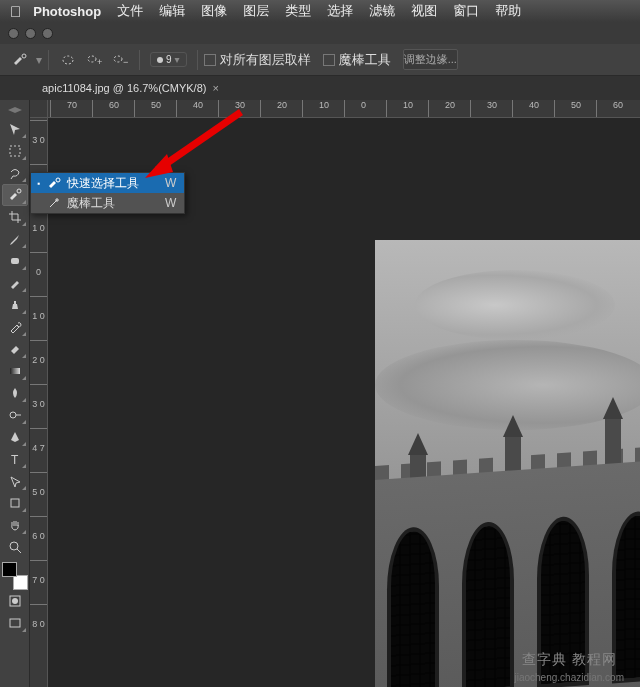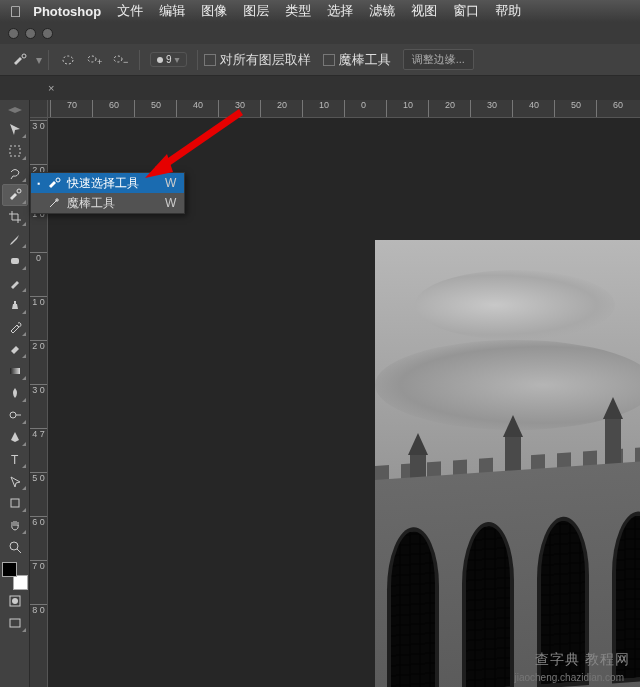--- a/index.html
+++ b/index.html
@@ -17,21 +17,21 @@
 .t-red{background:#6b6b6b;} .t-yel{background:#6b6b6b;} .t-grn{background:#6b6b6b;}
 
 
 .options-bar { height:32px; background:#414141; display:flex; align-items:center; padding:0 8px; border-bottom:1px solid #2a2a2a; }
 .opt-sep { width:1px; height:20px; background:#555; margin:0 6px; }
 .tool-ico-box { width:26px; height:22px; display:flex; align-items:center; justify-content:center; border:1px solid transparent; border-radius:3px; }
 .opt-brush { display:flex; align-items:center; border:1px solid #555; border-radius:3px; padding:1px 6px; margin:0 4px; font-size:10px; }
 .opt-brush .dot { width:6px; height:6px; border-radius:50%; background:#ccc; margin-right:3px; }
 .opt-chk { width:12px; height:12px; border:1px solid #777; margin-right:4px; display:inline-flex; align-items:center; justify-content:center; font-size:9px; color:#ccc; }
 .opt-label { margin-right:12px; font-size:13px; display:flex; align-items:center; }
-.refine-btn { border:1px solid #555; background:#3a3a3a; padding:2px 8px; font-size:11px; color:#aaa; border-radius:2px; }
+.refine-btn { border:1px solid #555; background:#3a3a3a; padding:2px 0; font-size:11px; color:#aaa; border-radius:2px; }
 
 
 .tab-strip { height:24px; background:#323232; display:flex; align-items:center; padding-left:34px; }
 .doc-tab { display:flex; align-items:center; color:#ddd; font-size:11px; padding:0 8px; }
 .doc-tab .x { margin-left:6px; font-size:11px; color:#aaa; }
 
 
 .main { position:absolute; top:100px; left:0; right:0; bottom:0; display:flex; }
 .toolbox { width:30px; background:#414141; border-right:1px solid #2a2a2a; padding-top:4px; display:flex; flex-direction:column; align-items:center; }
 .tbx-head { width:26px; height:12px; display:flex; justify-content:center; align-items:center; margin-bottom:2px; }
@@ -42,21 +42,21 @@
 .swatches { width:26px; height:28px; position:relative; margin-top:4px; }
 .sw-fg { position:absolute; width:15px; height:15px; background:#000; border:1px solid #aaa; top:0; left:0; }
 .sw-bg { position:absolute; width:15px; height:15px; background:#fff; border:1px solid #aaa; bottom:0; right:0; }
 
 
 .canvas-wrap { flex:1; position:relative; background:#262626; }
 .corner { position:absolute; top:0; left:0; width:18px; height:18px; background:#3a3a3a; border-right:1px solid #555; border-bottom:1px solid #555; }
 .ruler-h { position:absolute; top:0; left:18px; right:0; height:18px; background:#3a3a3a; border-bottom:1px solid #555; font-size:9px; color:#bbb; }
 .ruler-h .tick { position:absolute; top:0; height:100%; border-left:1px solid #777; padding-left:16px; line-height:10px; }
 .ruler-v { position:absolute; top:18px; left:0; width:18px; bottom:0; background:#3a3a3a; border-right:1px solid #555; font-size:9px; color:#bbb; }
-.ruler-v .tick { position:absolute; left:0; width:100%; border-top:1px solid #777; text-align:center; line-height:9px; padding-top:1px; }
+.ruler-v .tick { position:absolute; left:0; width:100%; border-top:1px solid #777; text-align:center; line-height:9px; padding-top:15px; }
 .canvas { position:absolute; top:18px; left:18px; right:0; bottom:0; background:#262626; overflow:hidden; }
 
 
 .flyout { position:absolute; left:30px; top:172px; background:#525252; border:1px solid #333; box-shadow:2px 2px 6px rgba(0,0,0,0.5); z-index:20; }
 .flyout-row { display:flex; align-items:center; height:20px; padding:0 8px 0 4px; font-size:12px; color:#ddd; white-space:nowrap; }
 .flyout-row.sel { background:#1a6bb0; color:#fff; }
 .fl-mark { width:8px; text-align:center; font-size:8px; margin-right:2px; }
 .fl-ico { width:18px; display:flex; justify-content:center; margin-right:4px; }
 .fl-label { flex:1; margin-right:26px; }
 .fl-key { color:#ccc; }
@@ -75,21 +75,21 @@
 .windows { position:absolute; bottom:0; left:0; right:0; height:200px; display:flex; justify-content:space-around; transform:skewY(-4deg); transform-origin:left bottom; }
 .arch { width:52px; height:170px; background:#1e1e1e; border-top-left-radius:26px 60px; border-top-right-radius:26px 60px; position:relative; margin-top:20px; }
 .arch::before { content:''; position:absolute; inset:4px; border-top-left-radius:22px 54px; border-top-right-radius:22px 54px; background:repeating-linear-gradient(0deg,#2a2a2a 0 8px,#1a1a1a 8px 10px),repeating-linear-gradient(90deg,#2a2a2a 0 8px,#1a1a1a 8px 10px); background-blend-mode:multiply; }
 .pinnacle { position:absolute; width:16px; background:#4a4a4a; }
 .pinnacle::before { content:''; position:absolute; top:-22px; left:-2px; width:0; height:0; border-left:10px solid transparent; border-right:10px solid transparent; border-bottom:22px solid #3e3e3e; }
 .pin1 { bottom:215px; left:35px; height:40px; }
 .pin2 { bottom:225px; left:130px; height:48px; }
 .pin3 { bottom:235px; left:230px; height:56px; }
 
 
-.wm1 { position:absolute; right:10px; bottom:18px; color:#888; font-size:14px; letter-spacing:1px;margin-left:16px; }
+.wm1 { position:absolute; right:23px; bottom:18px; color:#888; font-size:14px; letter-spacing:1px;margin-left:16px; }
 .wm2 { position:absolute; right:16px; bottom:4px; color:#777; font-size:10px; }
 </style>
 </head>
 <body>
 
 <div class="mac-bar">
   <span class="apple"></span>
   <span class="app-name">Photoshop</span>
   <span class="menu-item">文件</span>
   <span class="menu-item">编辑</span>
@@ -148,20 +148,21 @@
   </label>
   <label class="opt-label">
     <span class="opt-chk"></span>
     <span>魔棒工具</span>
   </label>
   <button class="refine-btn">调整边缘...</button>
 </div>
 
 <div class="tab-strip">
   <div class="doc-tab">
+    <span>apic11084.jpg @ 16.7%(CMYK/8)</span>
     <span class="x">×</span>
   </div>
 </div>
 
 <div class="main">
 
   <div class="toolbox">
     <div class="tbx-head">
         <svg width="14" height="6">
           <path d="M0 3 L7 0 L14 3 L7 6 Z" fill="#777"></path>

